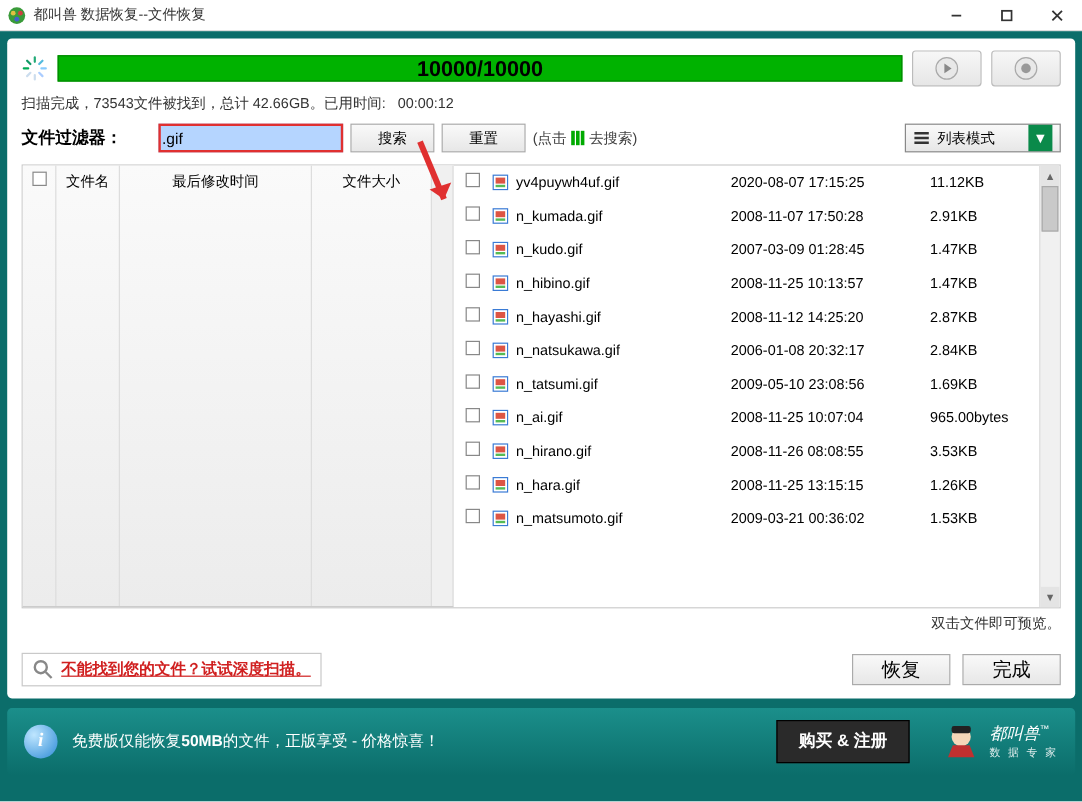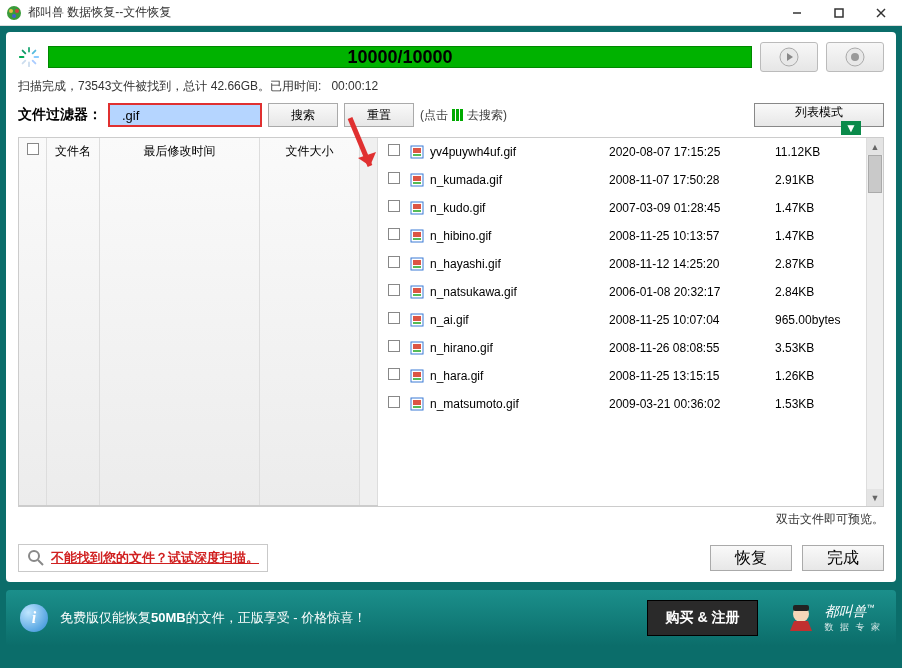--- a/index.html
+++ b/index.html
@@ -16,27 +16,27 @@
   
   .progressrow { display: flex; align-items: center; gap: 8px; }
   .spinner { width: 22px; height: 22px; }
   .progressbar { flex: 1; height: 22px; background: #00b200; border: 1px solid #008800; color: #000; font-size: 18px; display: flex; align-items: center; justify-content: center; font-weight: bold; }
   .roundbtn { width: 58px; height: 30px; background: linear-gradient(#f7f7f7,#e6e6e6); border: 1px solid #bbb; border-radius: 3px; display: flex; align-items: center; justify-content: center; }
   
   .statusrow { display: flex; font-size: 12px; color: #333; margin: 6px 0 8px; }
   
   .filterrow { display: flex; align-items: center; gap: 6px; position: relative; }
   .filterlabel { font-size: 14px; font-weight: bold; }
-  .filterinput { width: 154px; height: 24px; border: 2px solid #e03030; padding: 0 12px; font-size: 13px; color: #000; background: #b5d5ff; }
+  .filterinput { width: 154px; height: 24px; border: 2px solid #e03030; padding: 0 1px; font-size: 13px; color: #000; background: #b5d5ff; margin-left: 24px; }
   .filterinput::selection { background: #3399ff; color: #fff; }
   .btn { height: 24px; padding: 0 22px; background: linear-gradient(#f9f9f9,#e7e7e7); border: 1px solid #aaa; font-size: 12px; display: flex; align-items: center; }
   .searchhint { font-size: 12px; color: #404040; display: flex; align-items: center; gap: 4px; }
   .greenbars { display: inline-flex; gap: 1px; }
   .greenbars span { width: 3px; height: 12px; background: #0a0; display: inline-block; }
-  .viewmode { margin-left: auto; width: 130px; height: 24px; border: 1px solid #888; background: linear-gradient(#f9f9f9,#e7e7e7); display: flex; align-items: center; padding: 0 22px; font-size: 12px; flex-direction: column; }
+  .viewmode { margin-left: auto; width: 130px; height: 24px; border: 1px solid #888; background: linear-gradient(#f9f9f9,#e7e7e7); display: flex; align-items: center; padding: 0 6px; font-size: 12px; }
   .viewmode .dropbtn { width: 20px; height: 22px; margin-left: auto; background: #0a8a4a; color: #fff; display: flex; align-items: center; justify-content: center; }
   
   .redarrow { position: absolute; left: 336px; top: 82px; pointer-events: none; z-index: 10; }
   
   .tablewrap { border: 1px solid #ccc; margin-top: 10px; height: 370px; display: flex; flex-direction: row; }
   .thead { display: flex; background: linear-gradient(#fafafa,#ececec); border-bottom: 1px solid #ccc; font-size: 12px; }
   .th { padding: 5px 8px; border-right: 1px solid #ddd; text-align: center; }
   .th.chk { width: 28px; }
   .th.name { flex: 1; }
   .th.mtime { width: 160px; }
@@ -270,20 +270,34 @@
             <div class="cell scroll"></div>
           </div>
           <div class="row">
             <div class="cell chk"><span class="checkbox"></span></div>
             <div class="cell name">
               <svg class="fileicon" viewBox="0 0 14 14">
                 <rect x="1" y="1" width="12" height="12" fill="#fff" stroke="#3a7bd5"></rect>
                 <rect x="3" y="3" width="8" height="5" fill="#d54"></rect>
                 <rect x="3" y="9" width="8" height="2" fill="#5b5"></rect>
               </svg>
+              <span>n_tatsumi.gif</span>
+            </div>
+            <div class="cell mtime">2009-05-10 23:08:56</div>
+            <div class="cell size">1.69KB</div>
+            <div class="cell scroll"></div>
+          </div>
+          <div class="row">
+            <div class="cell chk"><span class="checkbox"></span></div>
+            <div class="cell name">
+              <svg class="fileicon" viewBox="0 0 14 14">
+                <rect x="1" y="1" width="12" height="12" fill="#fff" stroke="#3a7bd5"></rect>
+                <rect x="3" y="3" width="8" height="5" fill="#d54"></rect>
+                <rect x="3" y="9" width="8" height="2" fill="#5b5"></rect>
+              </svg>
               <span>n_ai.gif</span>
             </div>
             <div class="cell mtime">2008-11-25 10:07:04</div>
             <div class="cell size">965.00bytes</div>
             <div class="cell scroll"></div>
           </div>
           <div class="row">
             <div class="cell chk"><span class="checkbox"></span></div>
             <div class="cell name">
               <svg class="fileicon" viewBox="0 0 14 14">

